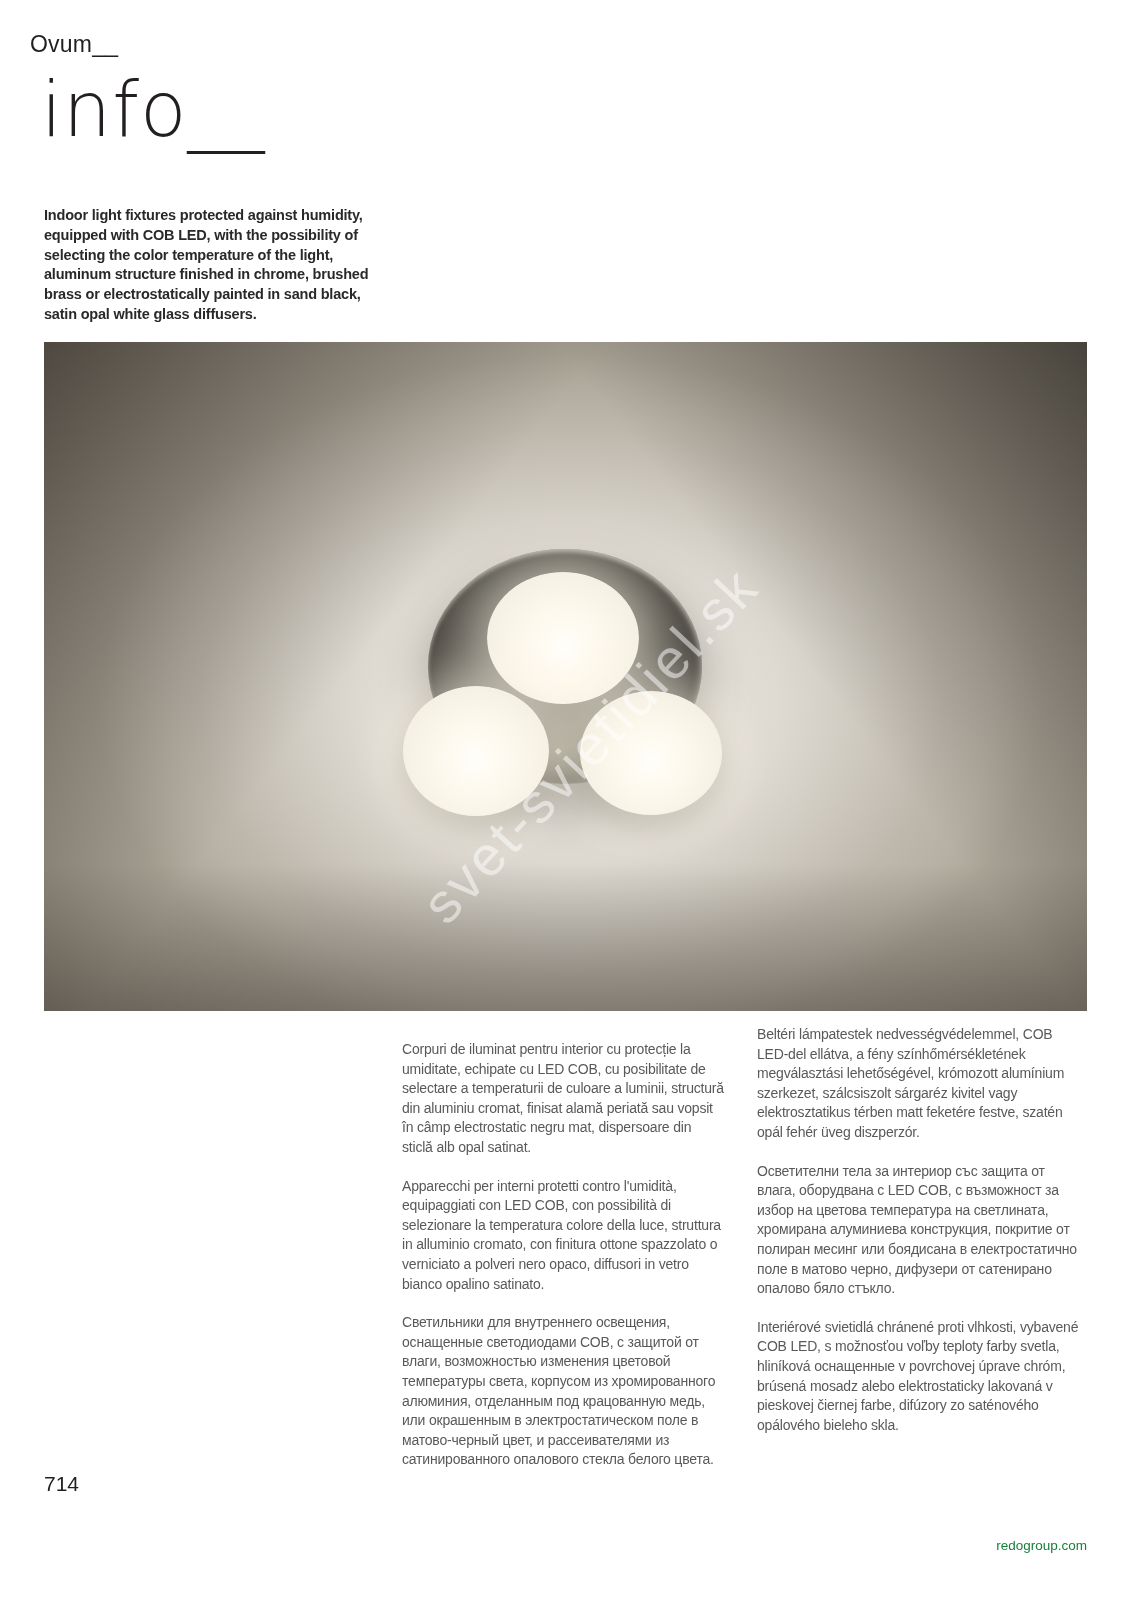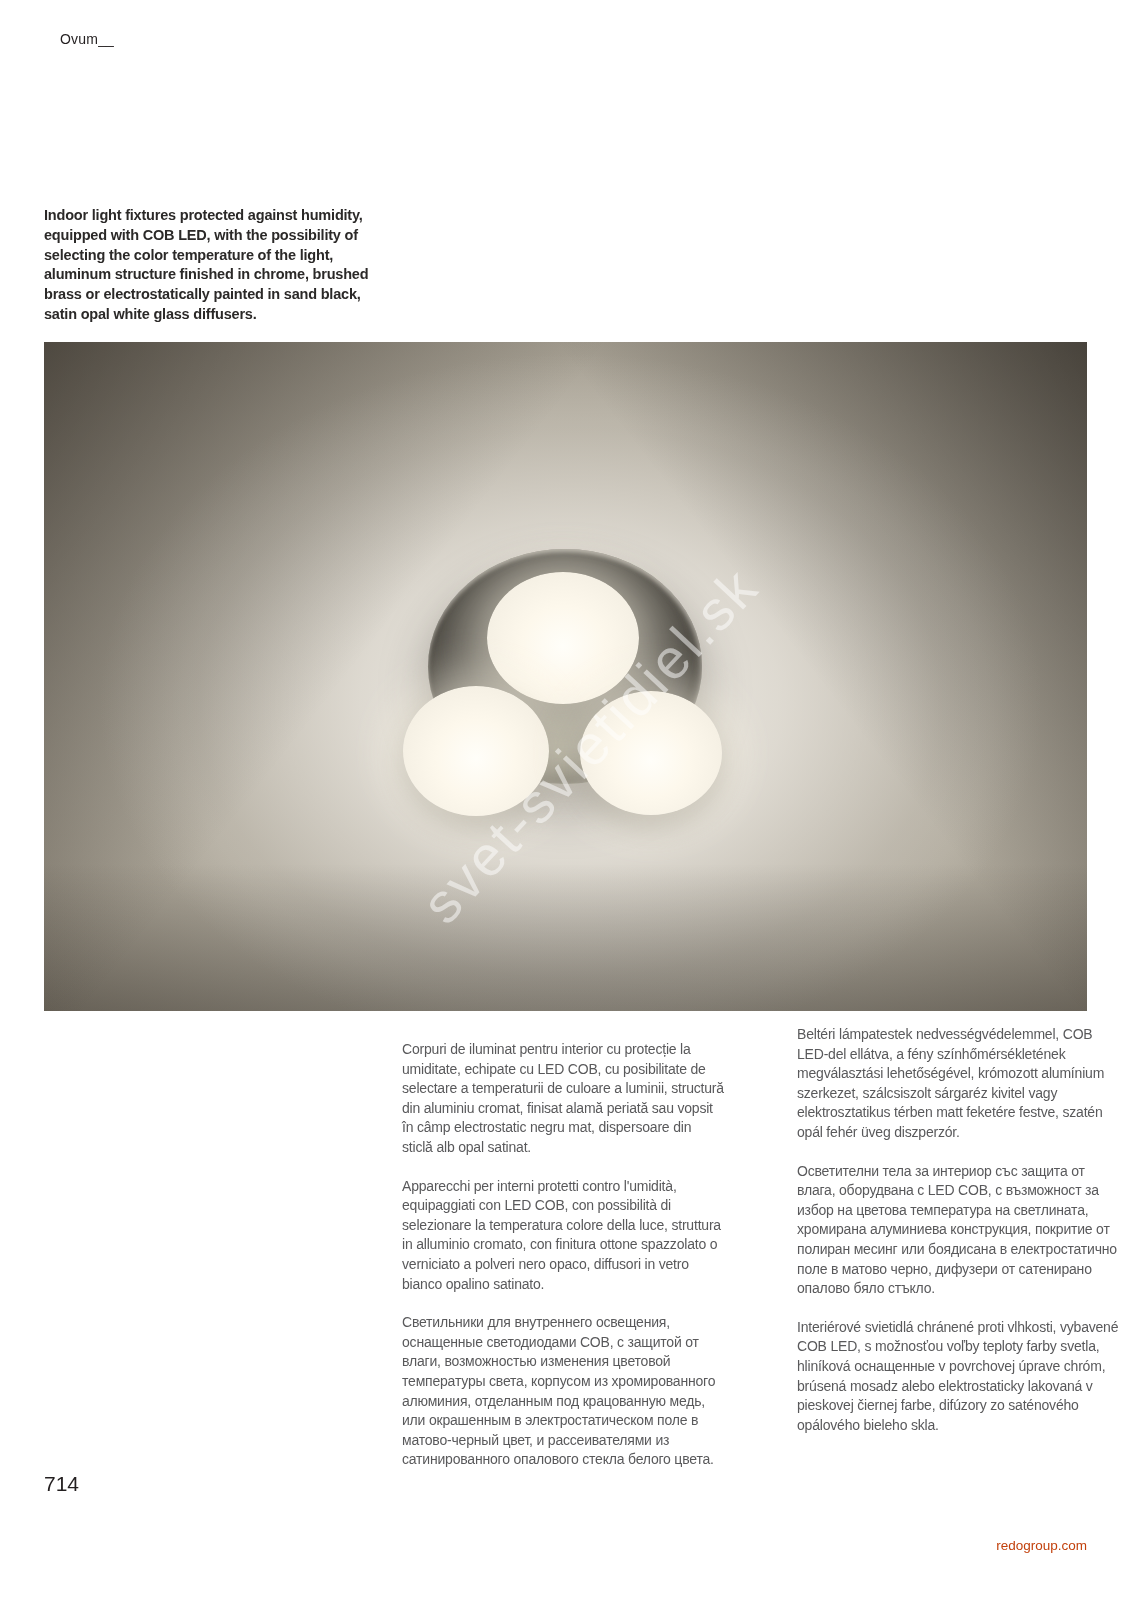--- a/index.html
+++ b/index.html
@@ -8,22 +8,22 @@
     position:relative;
     width:1131px; height:1600px;
     background:#ffffff;
     font-family:"Liberation Sans", sans-serif;
     color:#231f20;
     overflow:hidden;
   }
 
   
   .brand {
-    position:absolute; left:60px; top:31px;
-    font-size:14px; font-weight:500; letter-spacing:0.2px; color:#231f20;
+    position:absolute; left:30px; top:31px;
+    font-size:23px; font-weight:500; letter-spacing:0.2px; color:#231f20;
   }
   .title {
     position:absolute; left:41px; top:68px;
     font-size:76px; font-weight:200; line-height:1.1;
     letter-spacing:1px; color:#231f20;
     font-family:"DejaVu Sans","Liberation Sans",sans-serif;
   }
 
   
   .intro {
@@ -77,38 +77,39 @@
   }
 
   
   .col {
     position:absolute; width:322px;
     font-size:14px; line-height:19.6px; letter-spacing:-0.2px;
     color:#59595b;
   }
   .col p { margin:0 0 19px 0; }
   .col-left  { left:402px; top:1040px; }
-  .col-right { left:757px; top:1025px;margin-left:40px; }
+  .col-right { left:757px; top:1025px; }
 
   
   .page-number {
     position:absolute; left:44px; top:1472px;
     font-size:21px; font-weight:500; color:#231f20;
   }
   .website {
     position:absolute; right:44px; top:1538px;
-    font-size:13.5px; color:#c2410c; text-decoration:none;
+    font-size:13.5px; color:#15803d; text-decoration:none;
   }
 </style>
 </head>
 <body>
 
 <div class="page">
 
   <div class="brand">Ovum__</div>
+  <h1 class="title">info__</h1>
 
   <p class="intro">Indoor light fixtures protected against humidity, equipped with COB LED, with the possibility of selecting the color temperature of the light, aluminum structure finished in chrome, brushed brass or electrostatically painted in sand black, satin opal white glass diffusers.</p>
 
   <figure class="photo">
     <div class="disc"></div>
     <div class="sphere sphere-top"></div>
     <div class="sphere sphere-left"></div>
     <div class="sphere sphere-right"></div>
     <div class="watermark">svet-svietidiel.sk</div>
   </figure>

